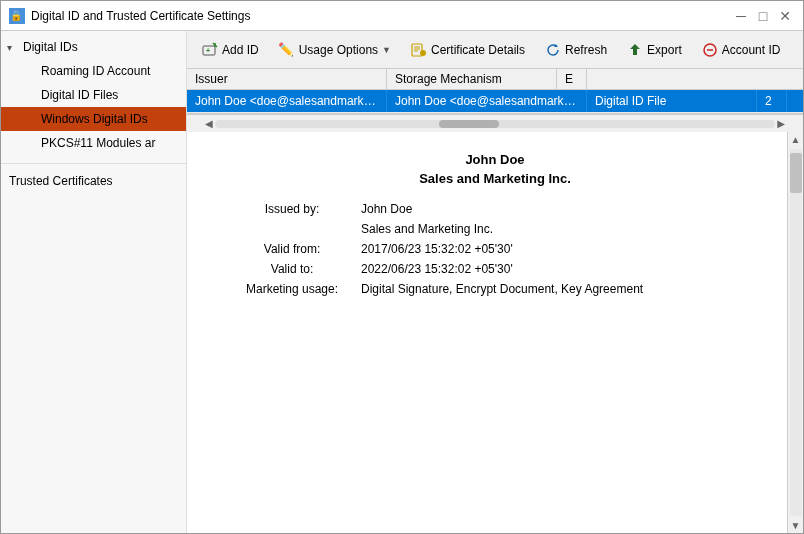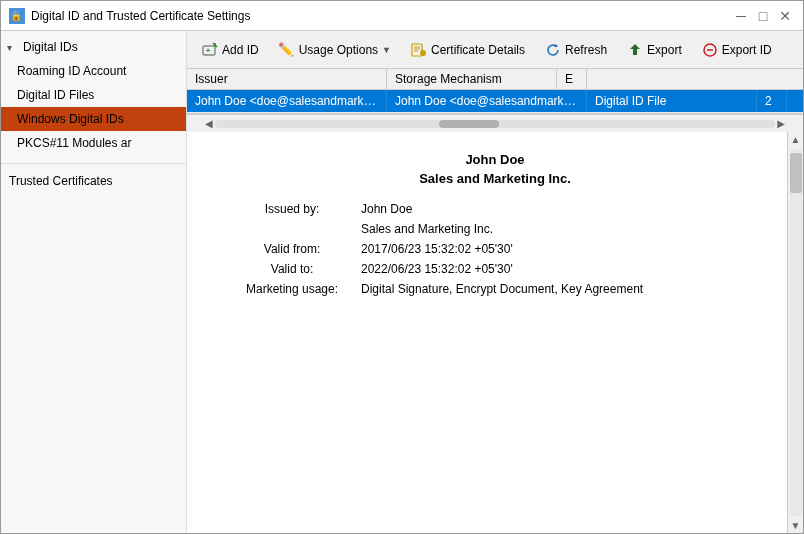--- a/index.html
+++ b/index.html
@@ -98,21 +98,21 @@
       background: #c2410c;
       align-items: center;
     }
 
     .sidebar-item.parent {
       font-weight: normal;
       padding-left: 6px;
     }
 
     .sidebar-item.child {
-      padding-left: 16px;
+      padding-left: 40px;
     }
 
     .expand-icon {
       font-size: 10px;
       color: #555;
       width: 12px;
     }
 
     .sidebar-divider {
       height: 1px;
@@ -433,21 +433,21 @@
           <span>Export</span>
         </button>
 
         <button class="toolbar-btn">
           <span class="toolbar-icon remove-icon">
             <svg width="16" height="16" viewBox="0 0 16 16">
               <circle cx="8" cy="8" r="6" fill="none" stroke="#cc2222" stroke-width="1.5"></circle>
               <line x1="5" y1="8" x2="11" y2="8" stroke="#cc2222" stroke-width="1.5"></line>
             </svg>
           </span>
-          <span>Export ID</span>
+          <span>Account ID</span>
         </button>
       </div>
 
       <div class="table-area">
         <div class="table-header">
           <div class="table-header-cell" style="width:200px;">Issuer</div>
           <div class="table-header-cell" style="width:170px;">Storage Mechanism</div>
           <div class="table-header-cell" style="width:30px;">E</div>
         </div>
         <div class="table-row selected">

